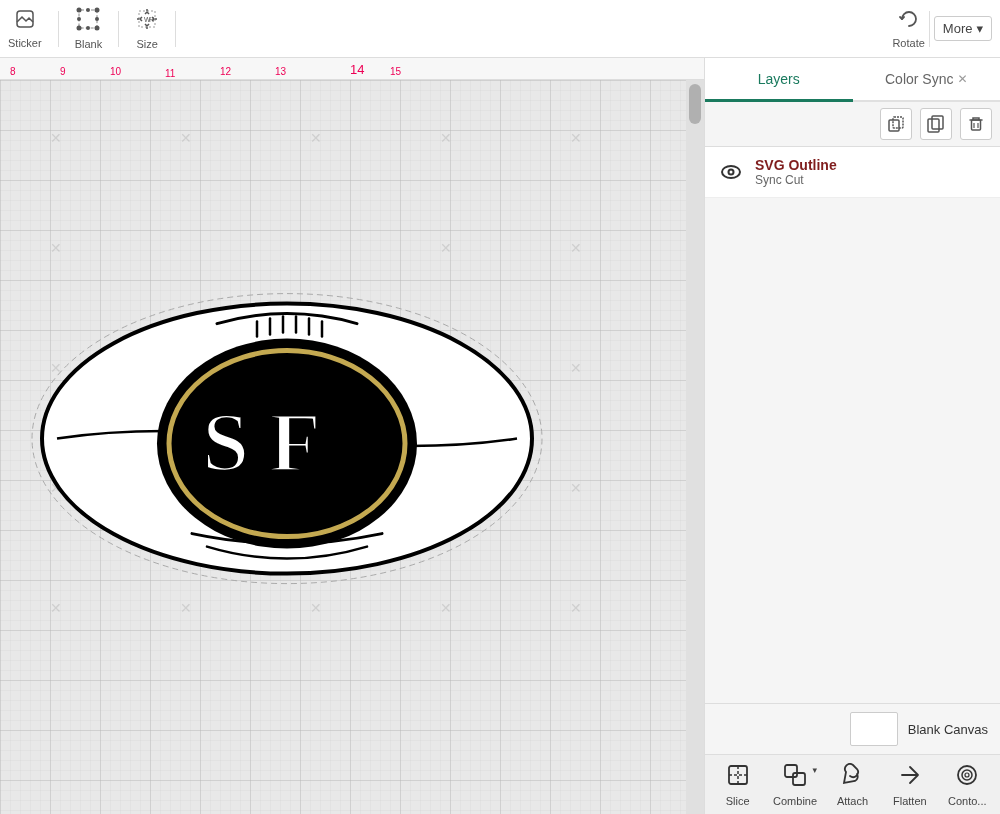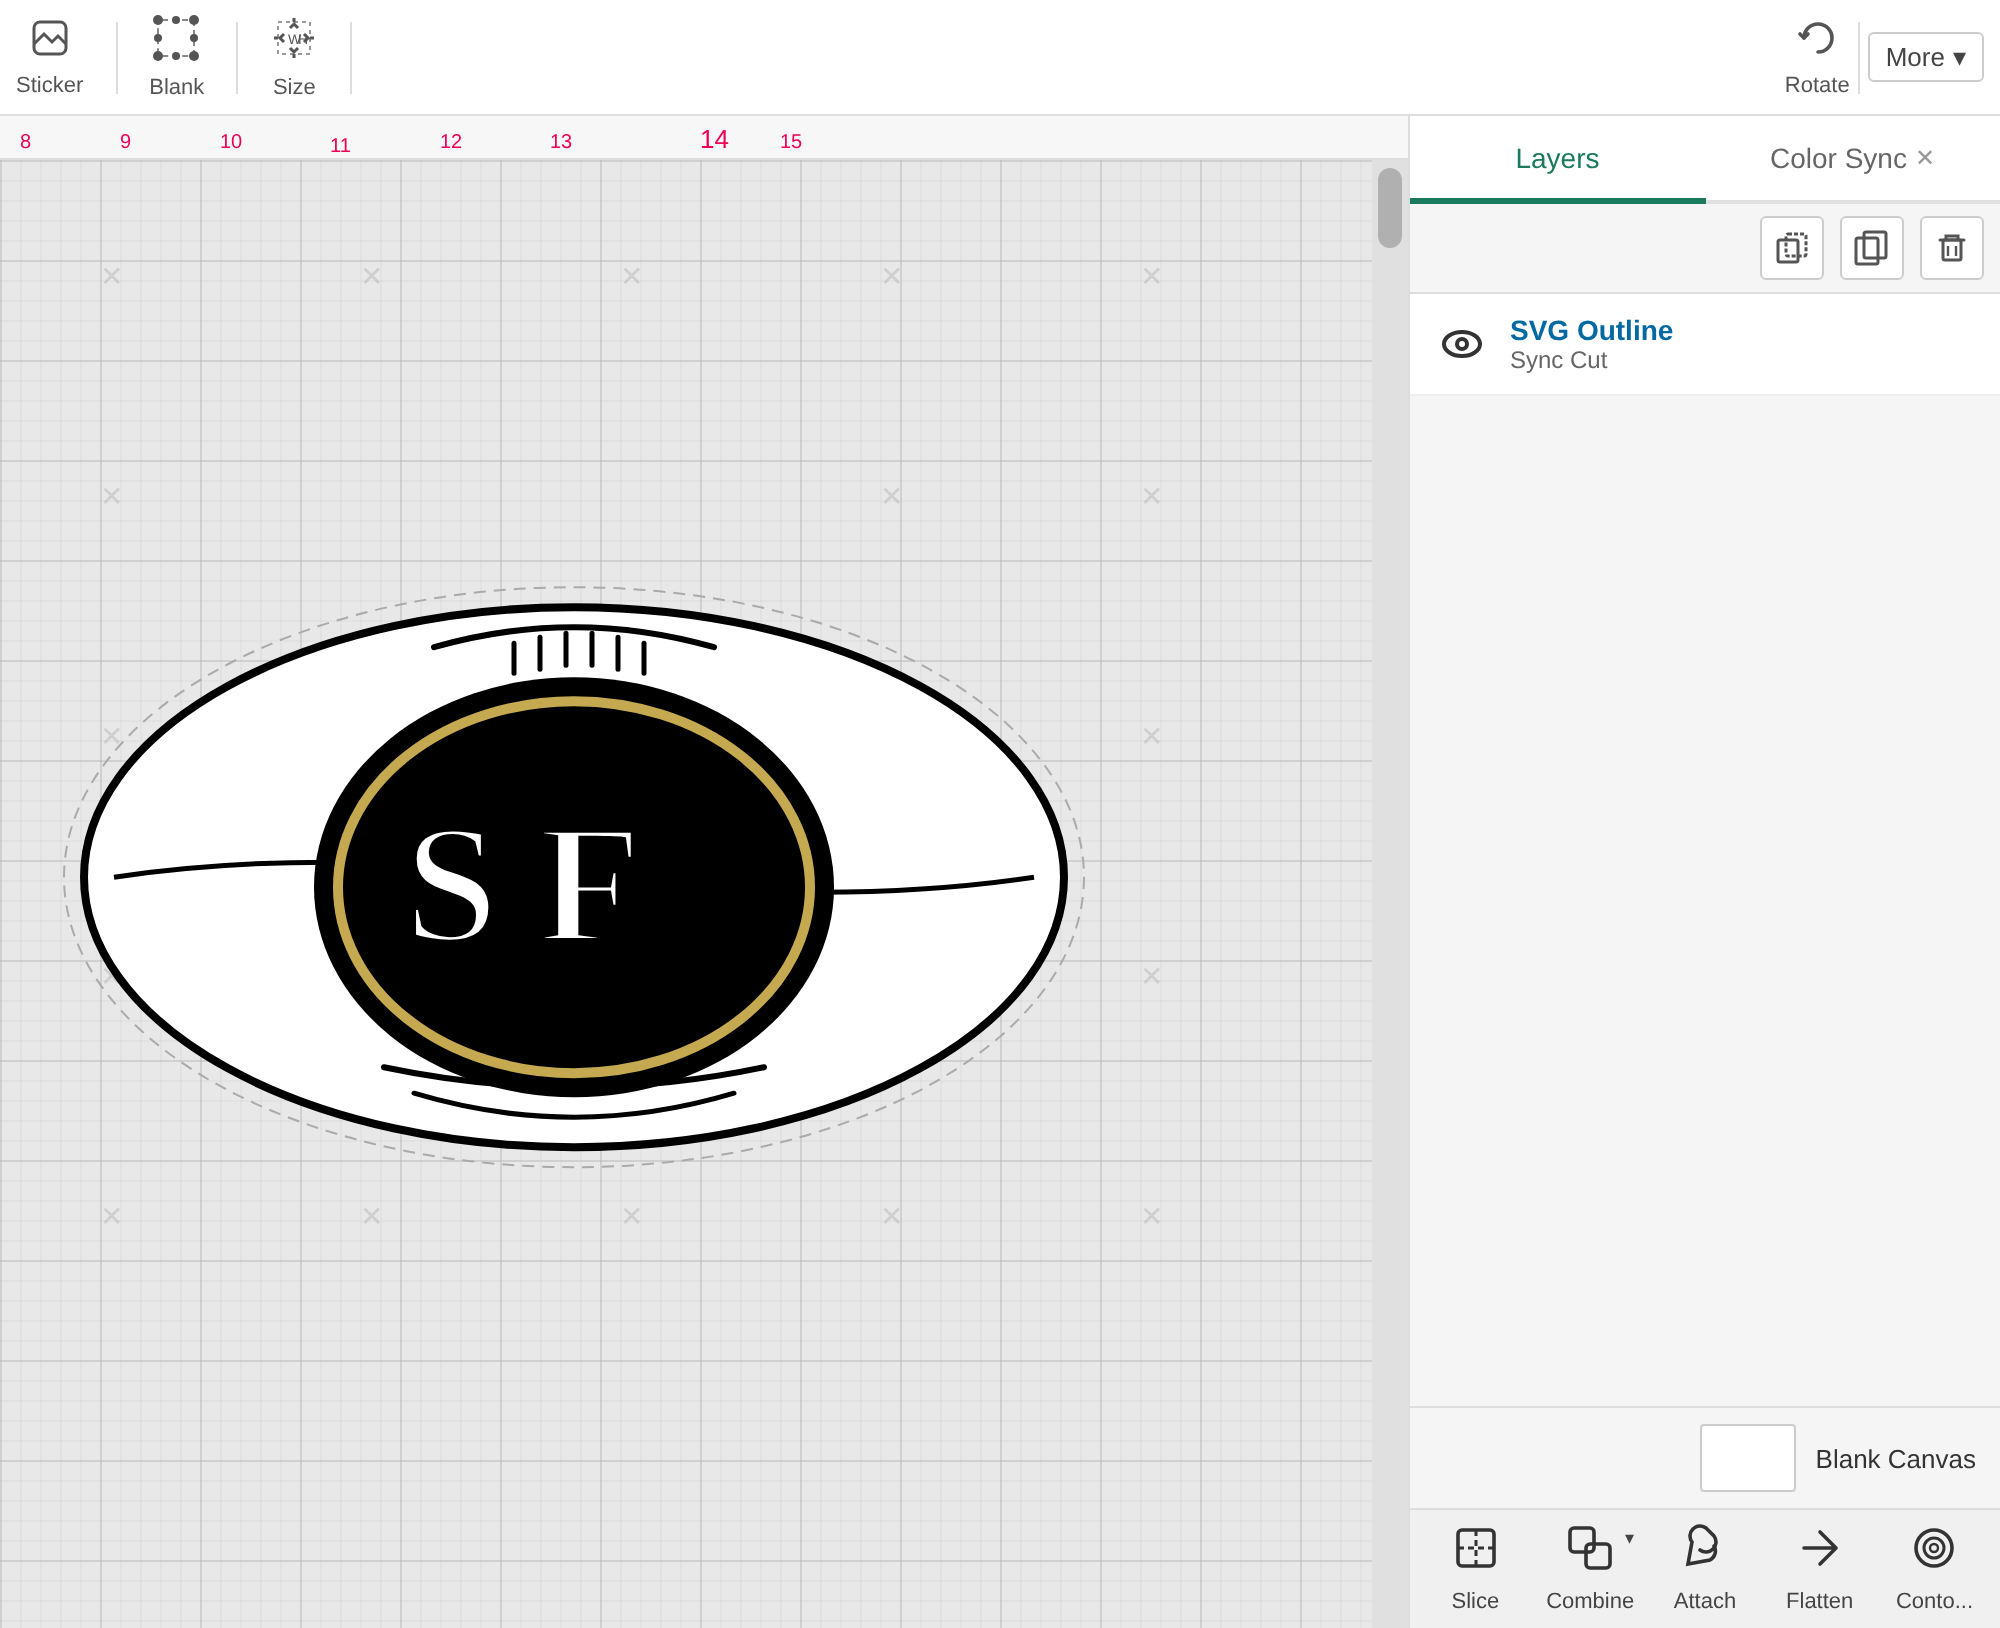--- a/index.html
+++ b/index.html
@@ -202,21 +202,21 @@
       justify-content: center;
       cursor: pointer;
       font-size: 18px;
     }
     #layer-info {
       flex: 1;
     }
     #layer-name {
       font-size: 14px;
       font-weight: 600;
-      color: #0369a1;
+      color: #7f1d1d;
     }
     #layer-type {
       font-size: 12px;
       color: #666;
     }
 
     
     #blank-canvas-area {
       flex: 1;
       background: #f5f5f5;

